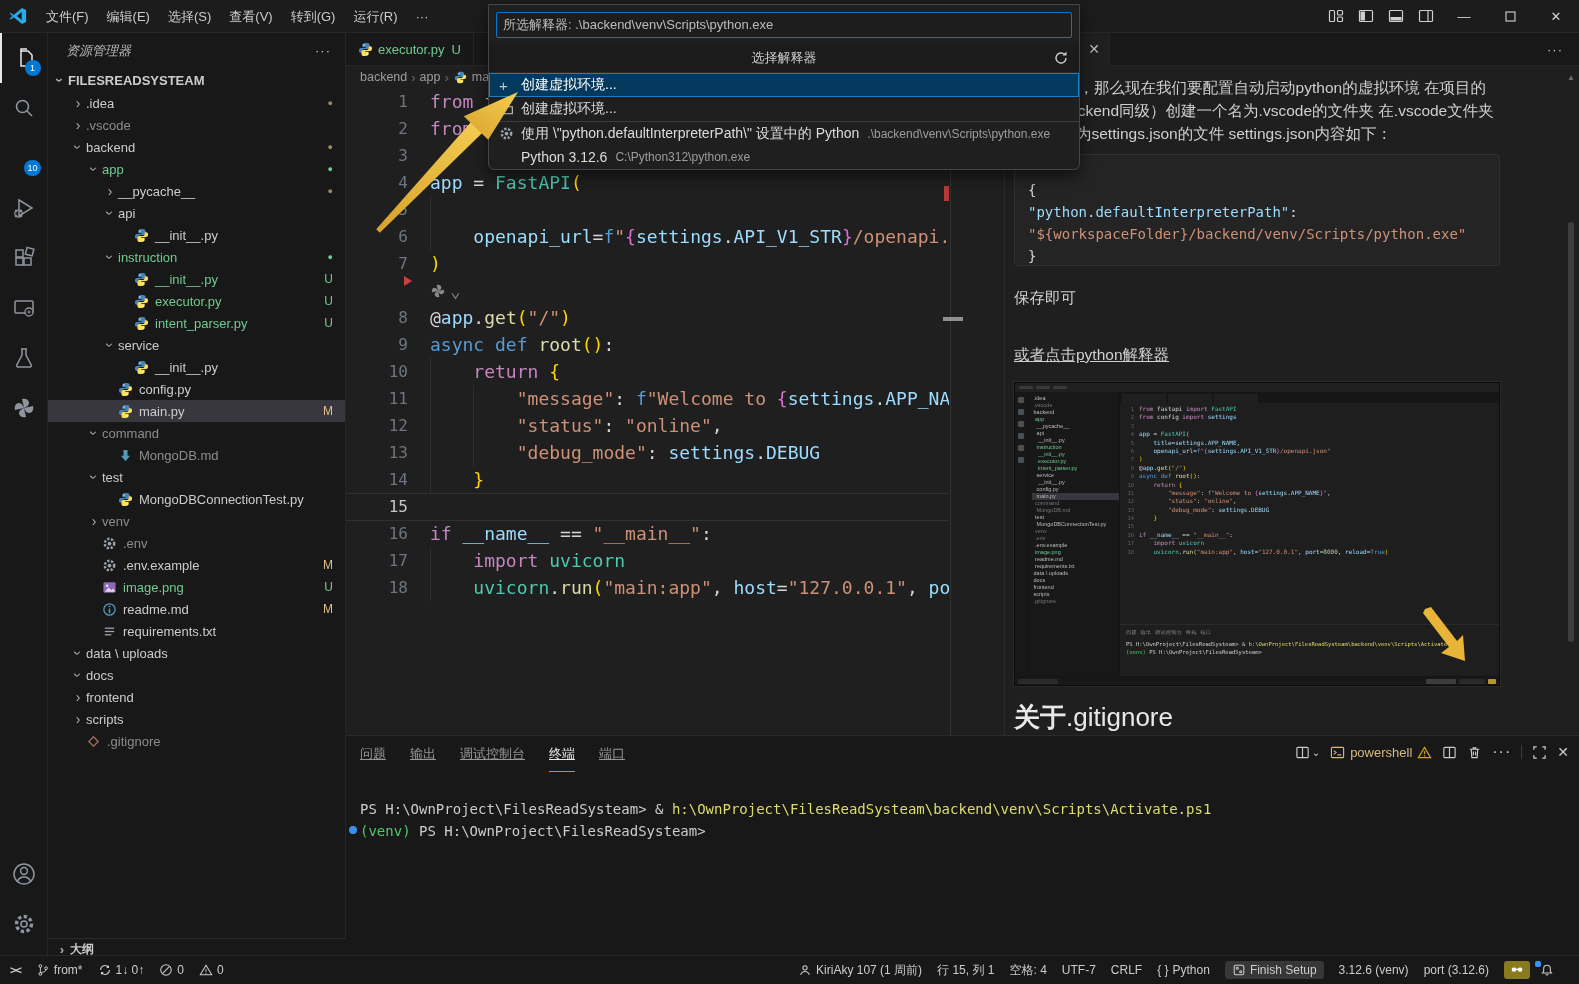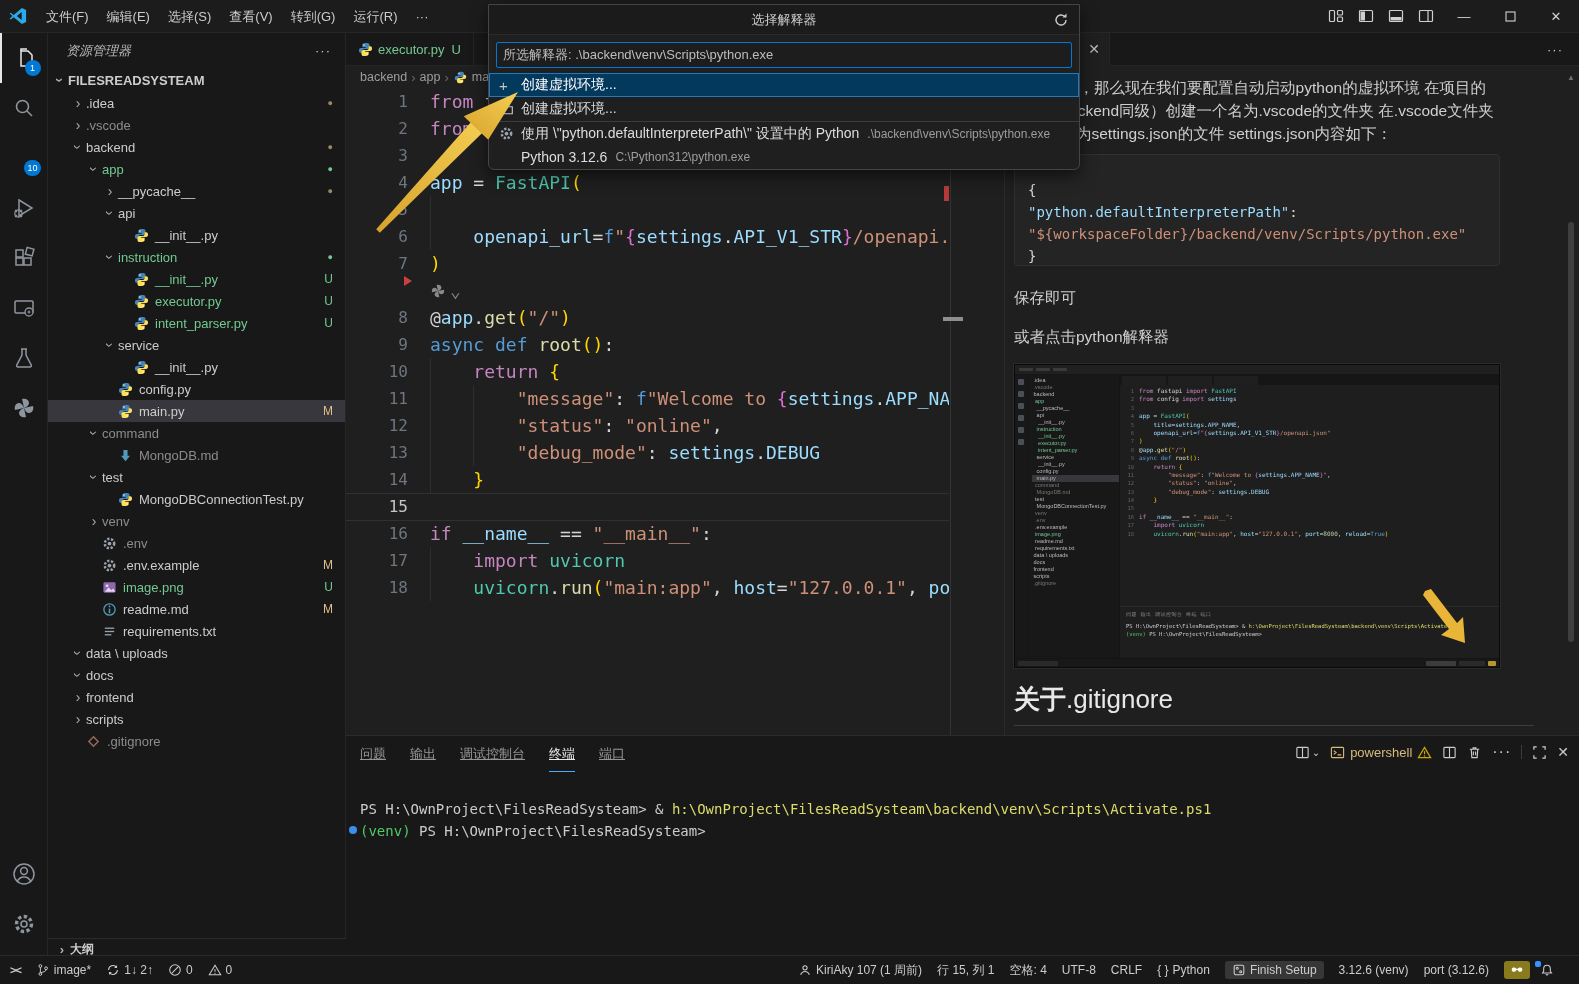--- a/index.html
+++ b/index.html
@@ -73,21 +73,21 @@
   #preview-group{position:absolute;left:1005px;top:33px;width:574px;height:702px;background:#1f1f1f;}
   #ptabbar{height:33px;background:#181818;display:flex;align-items:center;border-bottom:1px solid #252525;}
   #ptab{width:105px;height:33px;background:#1f1f1f;border-right:1px solid #252525;display:flex;align-items:center;justify-content:flex-end;padding-right:9px;}
   #ptab .x{color:#b9b9b9;font-size:14px;}
   #ptab-dots{margin-left:auto;margin-right:16px;color:#c7d4e2;letter-spacing:1px;font-size:13px;}
   #preview-content{position:absolute;left:0;top:33px;width:560px;height:669px;overflow:hidden;padding:10px 0 0 9px;}
   .pv-line{font-size:15.5px;line-height:23px;color:#cfcfcf;white-space:nowrap;}
   #pv-codeblock{margin-top:9px;width:486px;height:112px;background:#242424;border:1px solid #303030;border-radius:4px;padding:24px 0 0 13px;overflow:hidden;}
   .pv-code-line{font-family:"DejaVu Sans Mono","Liberation Mono",monospace;font-size:14px;line-height:22px;white-space:pre;}
   #pv-save{margin-top:20px;font-size:15.5px;}
-  #pv-alt{margin-top:16px;font-size:15.5px;}
+  #pv-alt{margin-top:34px;font-size:15.5px;text-decoration:underline;}
   #pv-heading{margin-top:14px;font-size:26px;color:#e8e8e8;}
   #pv-heading b{font-weight:bold;}
   #pv-hr{margin-top:8px;width:520px;border-top:1px solid #3d3d3d;}
   #pv-scroll{position:absolute;right:3px;top:40px;width:10px;}
   #pv-scroll .sb-arrow{color:#6e6e6e;font-size:8px;text-align:center;}
   #pv-scroll .sb-handle{margin-top:140px;width:6px;margin-left:2px;height:420px;background:#3f3f3f;border-radius:3px;}
   
   #mini{margin-top:16px;width:486px;height:304px;background:#1e1e1e;border:1px solid #0a0a0a;position:relative;display:flex;flex-direction:column;box-shadow:0 0 0 1px #2a2a2a;}
   #mini .m-title{height:10px;background:#202020;border-bottom:1px solid #161616;display:flex;align-items:center;padding:0 4px;gap:3px;}
   #mini .m-title i{width:14px;height:3px;background:#3a3a3a;border-radius:1px;}
@@ -837,27 +837,27 @@
     </div>
 </div>
 
 <div id="statusbar">
   <span class="sb-item" style="font-weight:bold;font-size:11px;letter-spacing:-1px;">&gt;&lt;</span>
   <span id="sb-left" style="display: flex;">
       <span class="sb-item">
         <svg>
           <use href="#sy-branch"></use>
         </svg>
-        <span>image*</span>
+        <span>from*</span>
       </span>
       <span class="sb-item">
         <svg>
           <use href="#sy-sync"></use>
         </svg>
-        <span>1↓ 2↑</span>
+        <span>1↓ 0↑</span>
       </span>
       <span class="sb-item">
         <svg>
           <use href="#sy-err"></use>
         </svg>
         <span>0</span>
       </span>
       <span class="sb-item">
         <svg>
           <use href="#sy-warn"></use>
@@ -872,21 +872,21 @@
         </svg>
         <span>KiriAky 107 (1 周前)</span>
       </span>
       <span class="sb-item">
         <span>行 15, 列 1</span>
       </span>
       <span class="sb-item">
         <span>空格: 4</span>
       </span>
       <span class="sb-item">
-        <span>UTF-8</span>
+        <span>UTF-7</span>
       </span>
       <span class="sb-item">
         <span>CRLF</span>
       </span>
       <span class="sb-item">
         <span>{ }</span>
         <span>Python</span>
       </span>
       <span class="sb-item boxed">
         <svg>
@@ -908,28 +908,28 @@
       <span class="sb-item sb-bell">
         <span class="dot"></span>
         <svg>
           <use href="#sy-bell"></use>
         </svg>
       </span>
     </span>
 </div>
 
 <div id="quickpick">
+  <div id="qp-input-wrap">
+    <input id="qp-input" readonly="" value="所选解释器: .\backend\venv\Scripts\python.exe" style="">
+  </div>
   <div id="qp-header">
     <span>选择解释器</span>
     <svg id="qp-refresh" viewBox="0 0 16 16">
         <use href="#sy-refresh"></use>
       </svg>
-  </div>
-  <div id="qp-input-wrap">
-    <input id="qp-input" readonly="" value="所选解释器: .\backend\venv\Scripts\python.exe" style="">
   </div>
   <div id="qp-list">
       <div class="qp-item selected">
         <span class="qic">+</span>
         <span>创建虚拟环境...</span>
       </div>
       <div class="qp-item">
         <span class="qic">
           <svg>
             <use href="#sy-folder"></use>

